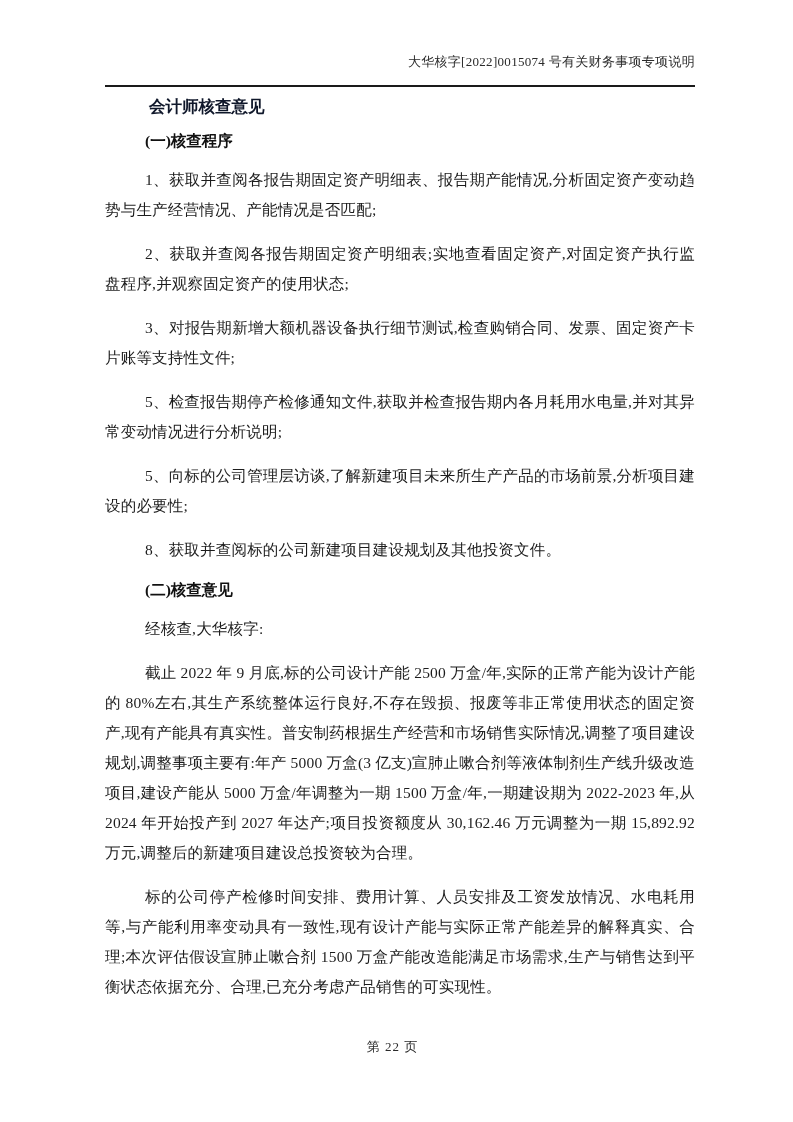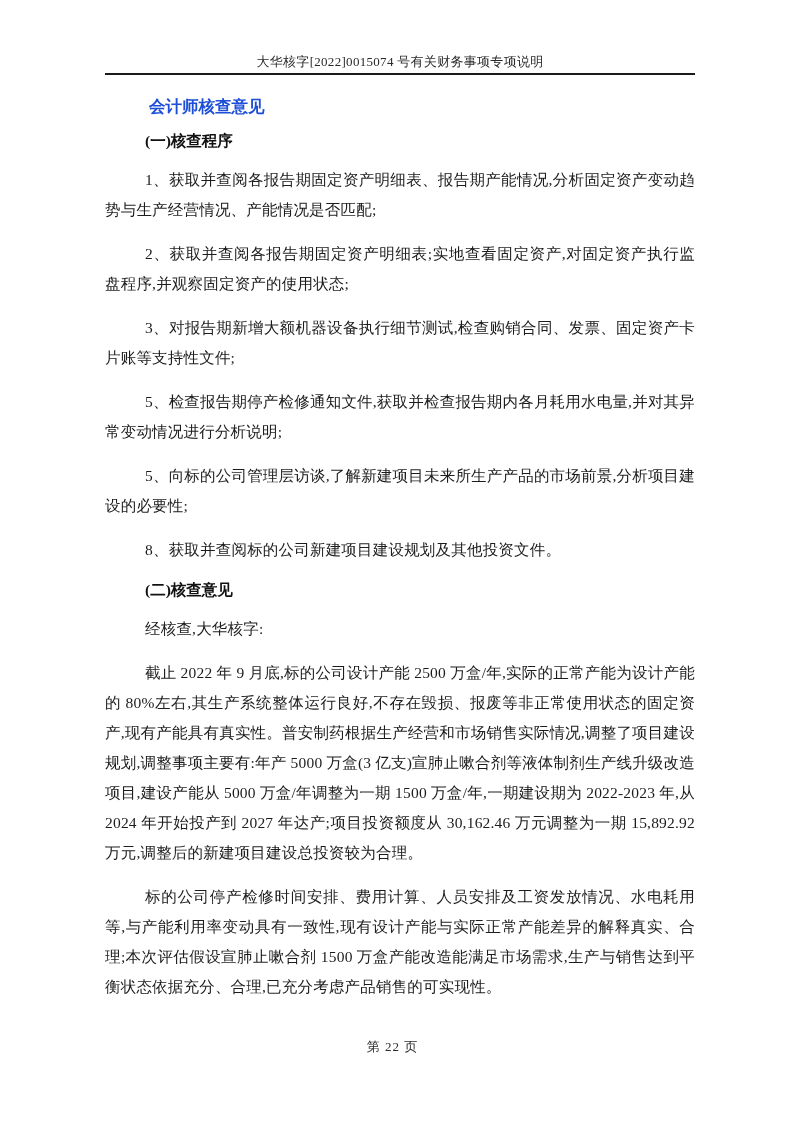--- a/index.html
+++ b/index.html
@@ -16,40 +16,40 @@
     overflow: hidden;
     font-family: "Liberation Serif", "DejaVu Serif", serif;
     color: #1c1c1c;
   }
   .header {
     position: absolute;
     top: 0;
     left: 105px;
     right: 98px;
     padding-top: 53px;
-    padding-bottom: 2px;
-    text-align: center;
+    padding-bottom: 14px;
+    text-align: right;
     font-size: 13px;
     letter-spacing: 0.3px;
     border-bottom: 2px solid #1a1a1a;
     color: #2a2a2a;
   }
   .content {
     position: absolute;
     top: 76px;
     left: 105px;
     right: 98px;
   }
   .doc-title {
     font-size: 16.5px;
     font-weight: bold;
     line-height: 23px;
     margin: 19px 0 0 0;
     padding-left: 44px;
-    color: #1d4ed8;
+    color: #0f172a;
   }
   .sec-heading {
     font-size: 15.5px;
     font-weight: bold;
     line-height: 22px;
     margin: 12px 0 13px 0;
     padding-left: 40px;
     color: #111;
   }
   p.body-p {

